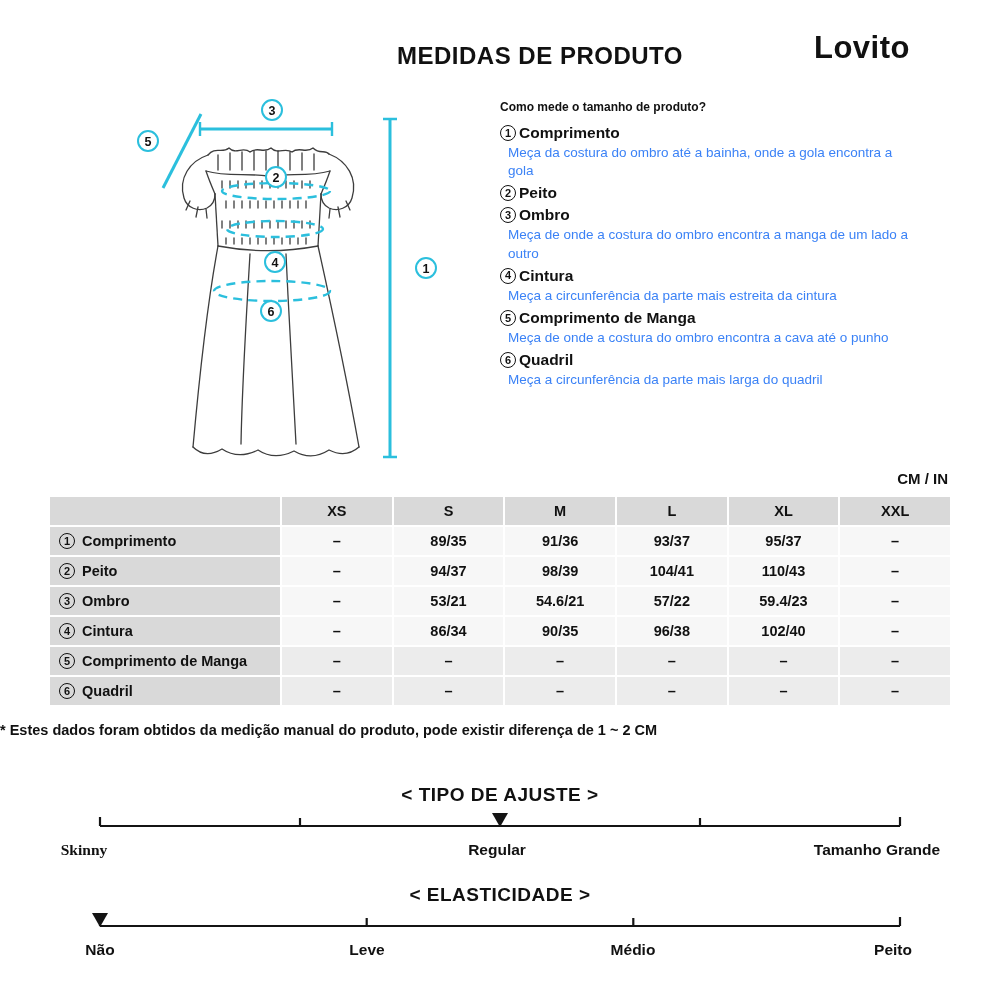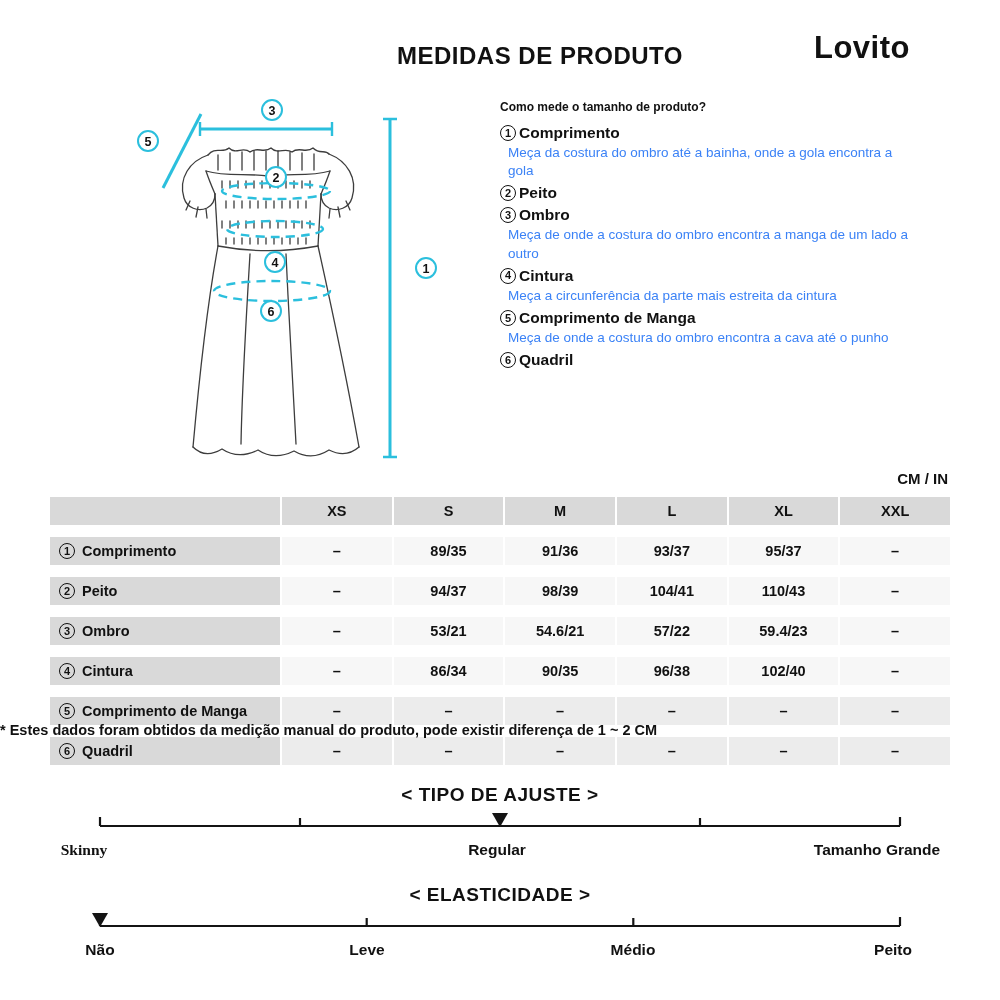--- a/index.html
+++ b/index.html
@@ -23,21 +23,21 @@
     display:inline-flex; width:16px; height:16px; min-width:16px; box-sizing:border-box;
     border:1.4px solid #111; border-radius:50%;
     align-items:center; justify-content:center;
     font-size:11px; font-weight:700; line-height:1;
   }
 
   #units { top:470px; right:52px; font-size:15px; font-weight:700; }
 
   
   #table { left:50px; top:497px; width:900px; }
-  .tr { display:grid; grid-template-columns:230px repeat(6,1fr); gap:2px; margin-bottom:12px; }
+  .tr { display:grid; grid-template-columns:230px repeat(6,1fr); gap:2px; margin-bottom:2px; }
   .cell { height:28px; display:flex; align-items:center; justify-content:center;
           font-size:14.5px; font-weight:700; }
   .head { background:#d9d9d9; }
   .label-cell { justify-content:flex-start; padding-left:9px; gap:7px; }
   .val { background:#f7f7f7; }
   .tr.shaded .val { background:#ececec; }
 
   #footnote { top:722px; left:0; width:100%; text-align:left; font-size:14.5px; font-weight:700; }
 
   .scale-title { left:0; width:100%; text-align:center; font-size:19px; font-weight:700; letter-spacing:.5px; }
@@ -159,20 +159,21 @@
         <span class="cnum">5</span>
         <span>Comprimento de Manga</span>
       </div>
     <div class="g-desc">Meça de onde a costura do ombro encontra a cava até o punho</div>
   </div>
   <div class="g-item">
     <div class="g-label">
         <span class="cnum">6</span>
         <span>Quadril</span>
       </div>
+    <div class="g-desc">Meça a circunferência da parte mais larga do quadril</div>
   </div>
 </div>
 
 <div id="units" class="abs">CM / IN</div>
 
 <div id="table" class="abs">
   <div class="tr">
     <div class="cell head label-cell"></div>
     <div class="cell head">XS</div>
     <div class="cell head">S</div>

